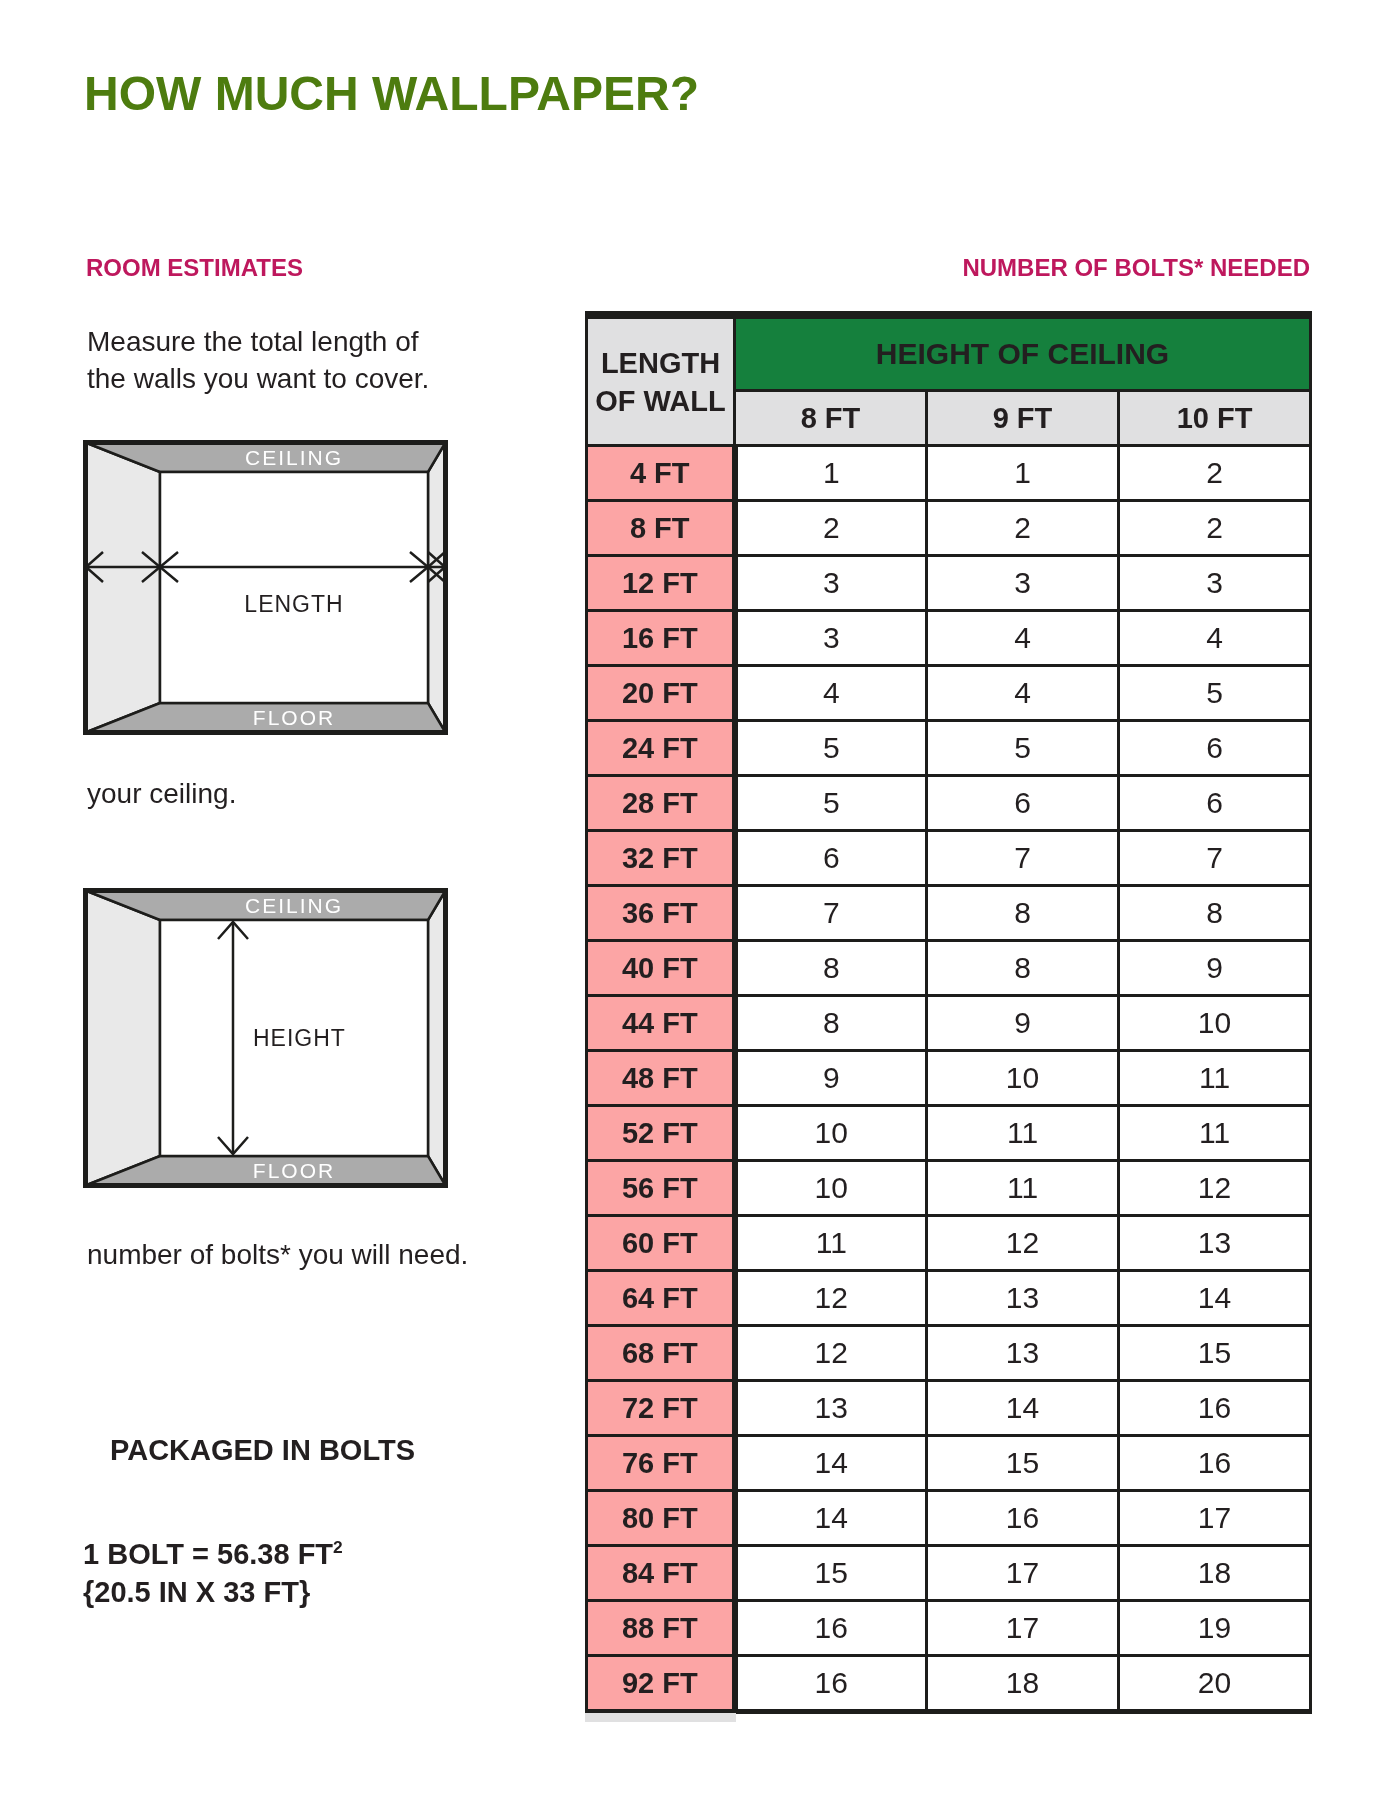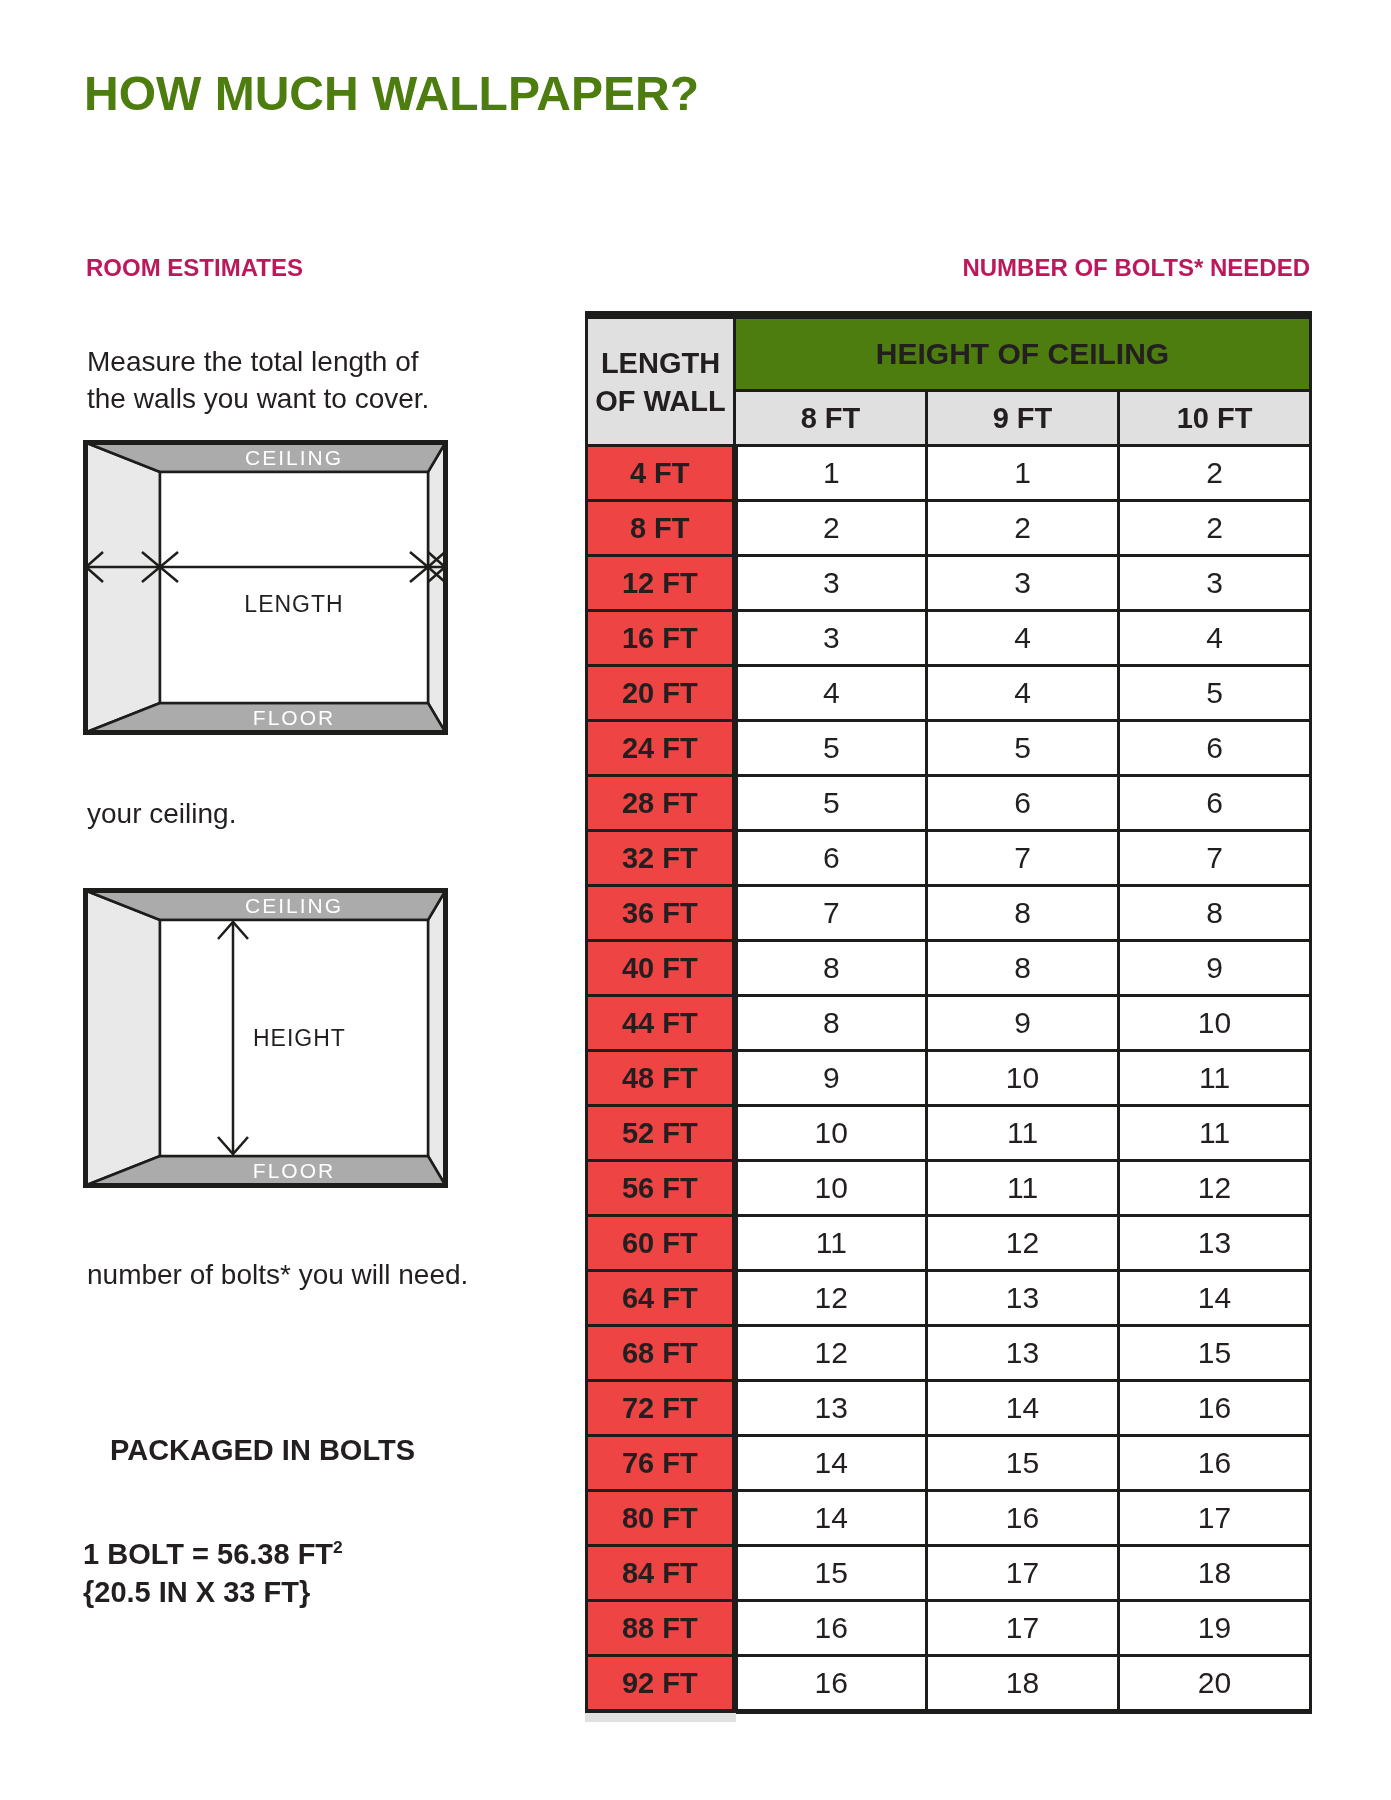--- a/index.html
+++ b/index.html
@@ -10,21 +10,21 @@
   .abs{position:absolute;}
   .page-title{
     left:84px;top:66px;font-size:48px;font-weight:bold;color:#4d7c0f;
     letter-spacing:0px;white-space:nowrap;
   }
   .section-heading{
     font-size:24px;font-weight:bold;color:#be185d;white-space:nowrap;
   }
   .left-heading{left:86px;top:254px;}
   .table-heading{left:585px;top:254px;width:725px;text-align:right;}
-  .body-par{font-size:28px;line-height:37px;color:#231F20;margin-top:20px;}
+  .body-par{font-size:28px;line-height:37px;color:#231F20;}
   .par1{left:87px;top:323px;}
   .par2{left:87px;top:775px;}
   .par3{left:87px;top:1236px;}
   .footnote{left:83px;top:1431px;font-size:29px;font-weight:bold;line-height:38px;}
   .footnote .indent{padding-left:27px;}
   .bolt-info{left:83px;top:1528px;font-size:29px;font-weight:bold;line-height:38px;}
   .bolt-info sup{font-size:60%;}
   .diagram1{left:83px;top:440px;}
   .diagram2{left:83px;top:888px;}
 
@@ -41,29 +41,29 @@
     padding:0;text-align:center;vertical-align:middle;
     border:3px solid #1D1D1B;
   }
   table.bolts col.c-label{width:148px;}
   table.bolts col.c-data{width:192px;}
   th.corner{
     background:#E0E0E1;font-size:29px;font-weight:bold;line-height:38px;
     border-right:6px solid #1D1D1B;
   }
   th.group{
-    background:#4d7c0f;font-size:30px;font-weight:bold;height:70px;
+    background:#15803d;font-size:30px;font-weight:bold;height:70px;
     border-bottom:3px solid #1D1D1B;
   }
   th.colhead{
     background:#E0E0E1;font-size:29px;font-weight:bold;height:52px;
     border-bottom:5px solid #1D1D1B;
   }
   table.bolts tbody th.rowlabel{
-    background:#ef4444;font-size:29px;font-weight:bold;height:52px;
+    background:#fca5a5;font-size:29px;font-weight:bold;height:52px;
     border-right:6px solid #1D1D1B;
   }
   table.bolts tbody td{
     background:#ffffff;font-size:30px;font-weight:normal;height:52px;
   }
   .label-col-tab{
     left:585px;top:1713px;width:151px;height:9px;background:#E0E0E1;
   }
   
   .dg-white-label{fill:#ffffff;font-size:21px;letter-spacing:2px;font-family:"Liberation Sans",sans-serif;}

